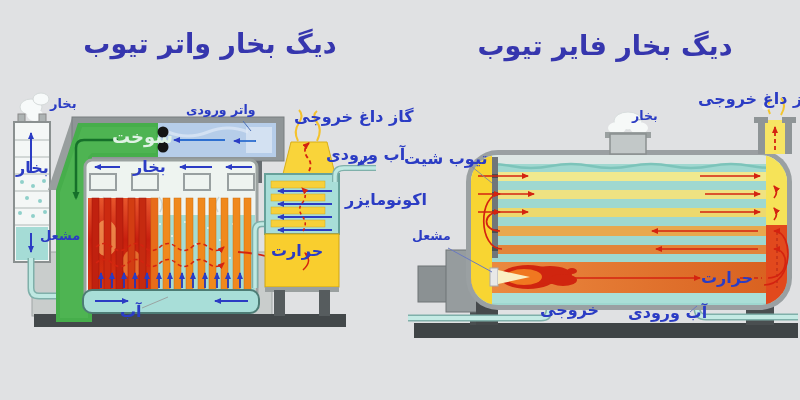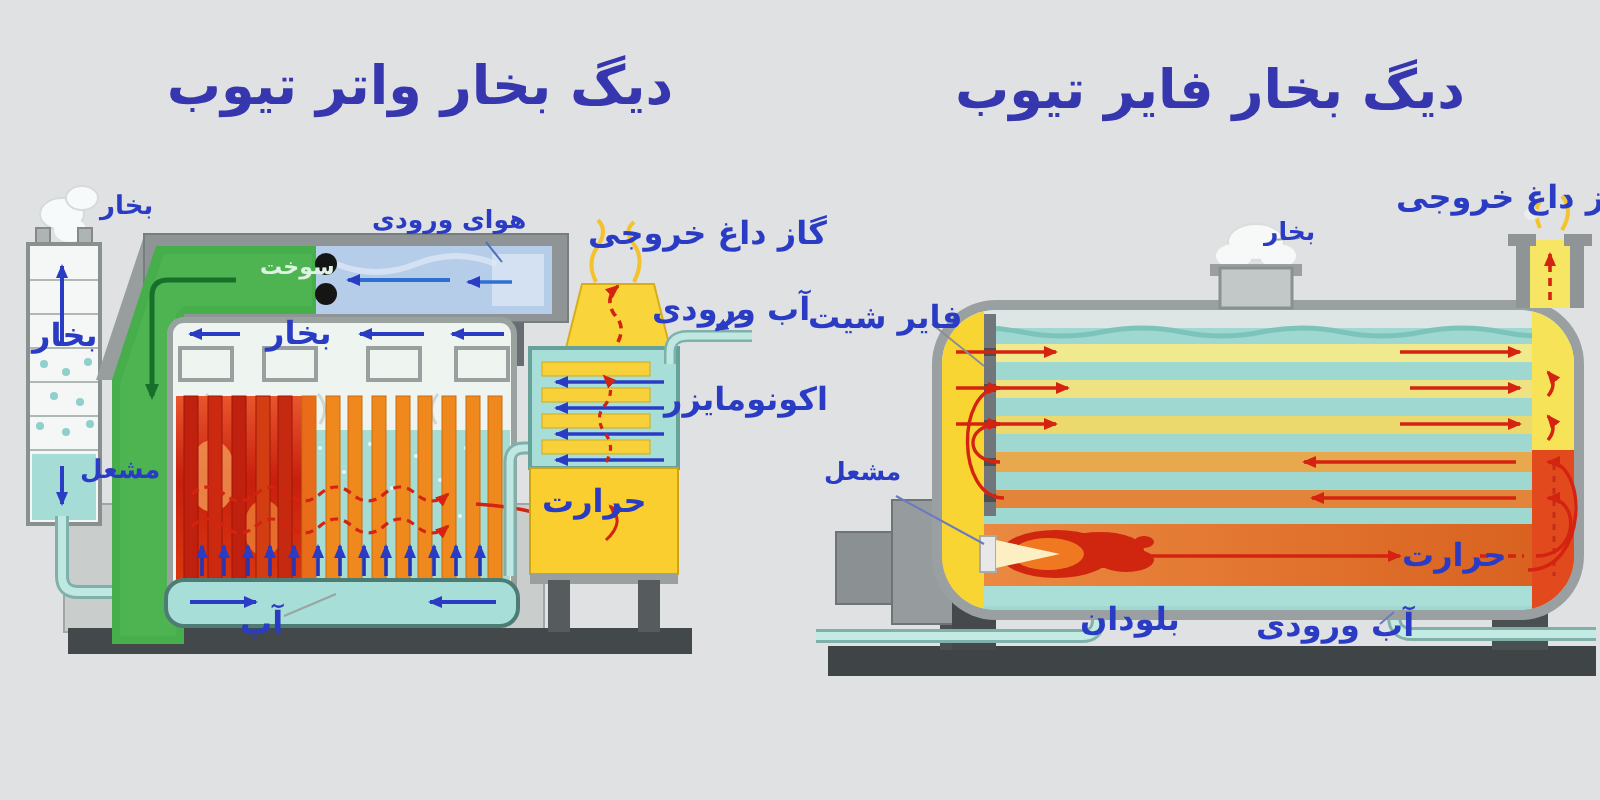--- a/index.html
+++ b/index.html
@@ -330,31 +330,31 @@
     <line x1="66" y1="162" x2="92" y2="183" stroke="#8a9092" stroke-width="1"></line>
     <line x1="48" y1="248" x2="92" y2="272" stroke="#6a7ac0" stroke-width="1"></line>
     <line x1="290" y1="312" x2="297" y2="306" stroke="#6a7ac0" stroke-width="1"></line>
   </svg>
 
   <div class="title" style="left:440px;top:30px;width:330px;">دیگ بخار فایر تیوب</div>
   <div class="title" style="left:40px;top:28px;width:340px;">دیگ بخار واتر تیوب</div>
 
   <span class="lbl" style="left:50px;top:97px;font-size:13px;">بخار</span>
   <span class="lbl" style="left:16px;top:160px;">بخار</span>
-  <span class="lbl light" style="left:130px;top:128px;font-size:11px;">سوخت</span>
-  <span class="lbl" style="left:186px;top:104px;font-size:12.5px;">هوای ورودی</span>
+  <span class="lbl light" style="left:112px;top:128px;font-size:18px;">سوخت</span>
+  <span class="lbl" style="left:186px;top:104px;font-size:12.5px;">واتر ورودی</span>
   <span class="lbl" style="left:133px;top:159px;">بخار</span>
   <span class="lbl" style="left:40px;top:229px;font-size:13px;">مشعل</span>
   <span class="lbl" style="left:120px;top:304px;font-size:16px;">آب</span>
   <span class="lbl" style="left:294px;top:109px;">گاز داغ خروجی</span>
   <span class="lbl" style="left:326px;top:147px;">آب ورودی</span>
-  <span class="lbl" style="left:332px;top:192px;">اکونومایزر</span>
+  <span class="lbl" style="left:345px;top:192px;">اکونومایزر</span>
   <span class="lbl" style="left:271px;top:243px;">حرارت</span>
 
-  <span class="lbl" style="left:404px;top:151px;">فایر شیت</span>
+  <span class="lbl" style="left:404px;top:151px;">تیوب شیت</span>
   <span class="lbl" style="left:632px;top:110px;font-size:12.5px;">بخار</span>
   <span class="lbl" style="left:698px;top:91px;">گاز داغ خروجی</span>
   <span class="lbl" style="left:412px;top:230px;font-size:12.5px;">مشعل</span>
   <span class="lbl" style="left:701px;top:270px;">حرارت</span>
-  <span class="lbl" style="left:540px;top:302px;">بلودان</span>
+  <span class="lbl" style="left:540px;top:302px;">خروجی</span>
   <span class="lbl" style="left:628px;top:305px;">آب ورودی</span>
 
 </div>
 
 </body></html>

